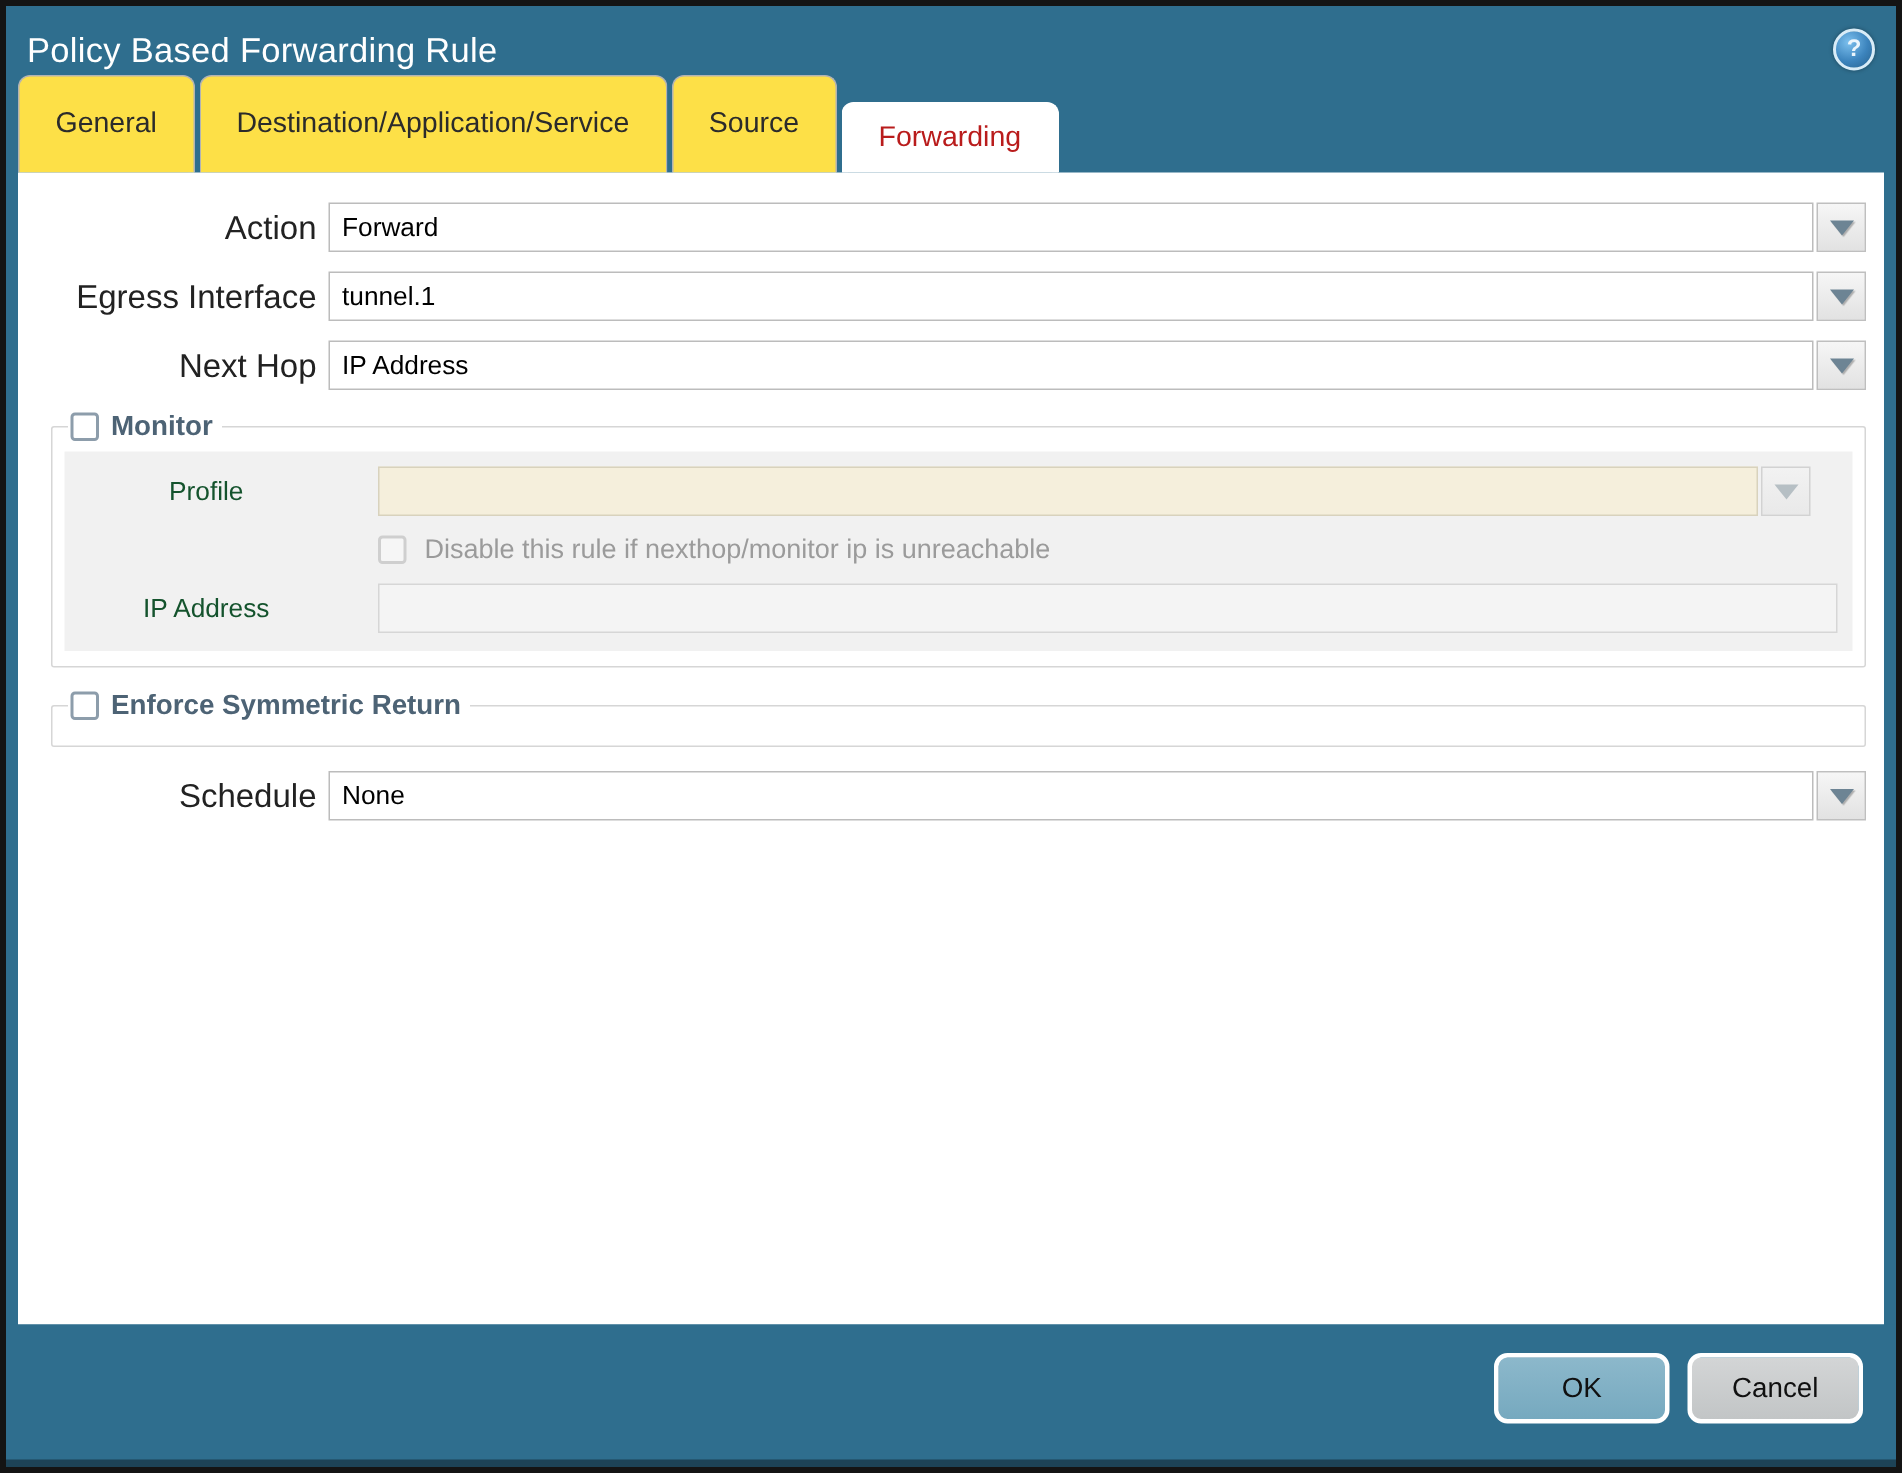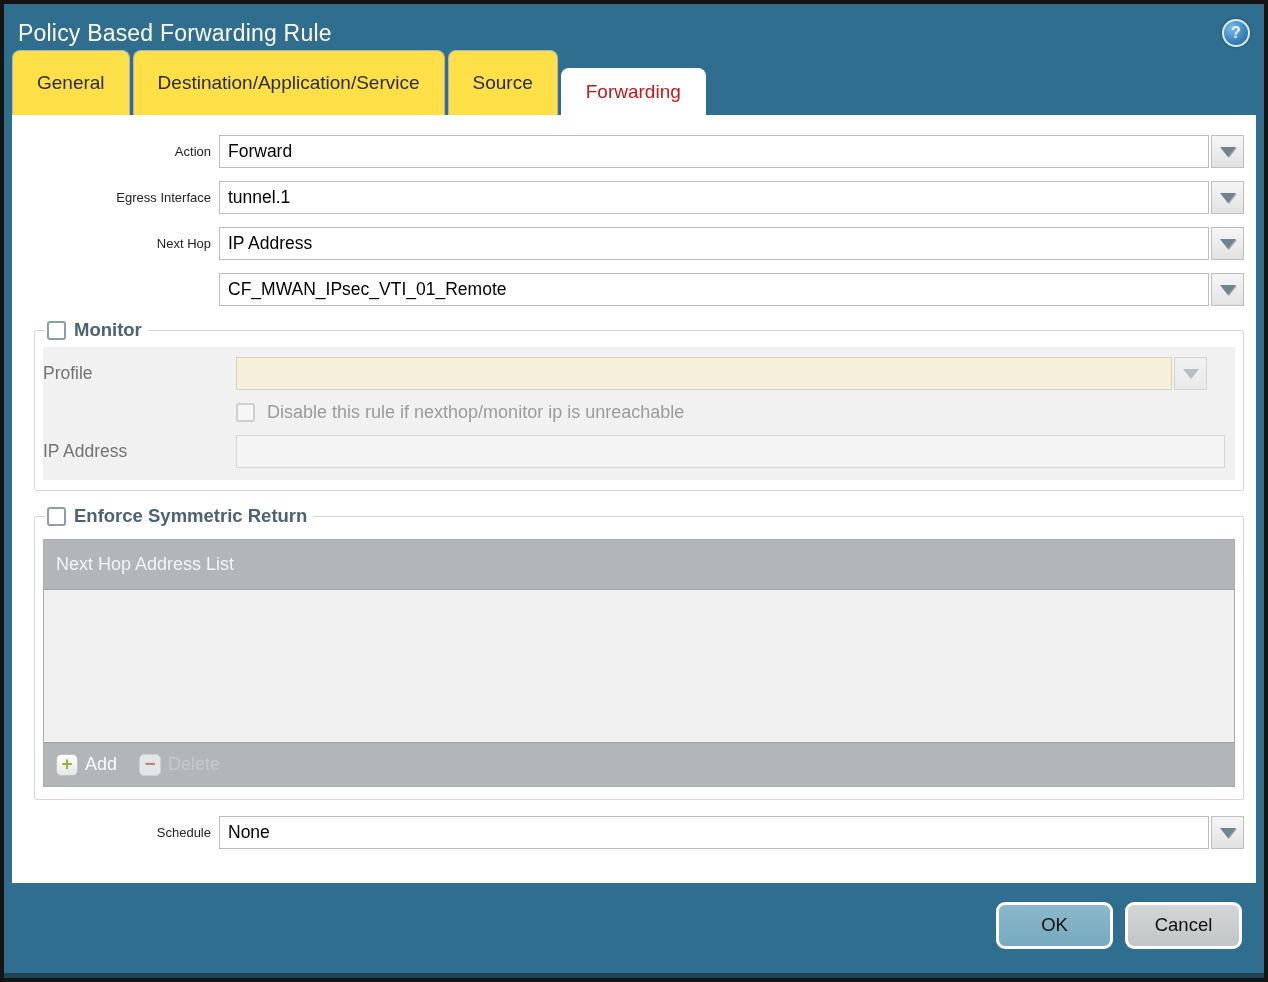--- a/index.html
+++ b/index.html
@@ -49,21 +49,21 @@
 
   
   .content {
     background:#ffffff; margin:0 8px; flex:0 0 768px;
     padding:20px 12px 0 12px; overflow:hidden;
   }
 
   .form-row { display:flex; align-items:center; margin-bottom:13px; }
   .form-label {
     width:187px; margin-right:8px; text-align:right;
-    font-size:13px; color:#222222; flex:0 0 auto;
+    font-size:22px; color:#222222; flex:0 0 auto;
   }
   .field {
     flex:1 1 auto; height:33px; border:1px solid #bcbcbc; background:#ffffff;
     font-size:17.5px; color:#000000; padding:0 8px;
     display:flex; align-items:center; white-space:nowrap; overflow:hidden;
     font-family:"Liberation Sans", sans-serif;
   }
   .dd-btn {
     flex:0 0 33px; width:33px; height:33px; margin-left:2px;
     background:linear-gradient(#f6f6f6,#e2e2e2);
@@ -92,22 +92,22 @@
   .checkbox {
     width:19px; height:19px; background:#ffffff;
     border:2px solid #8d9dab; border-radius:3px; cursor:pointer; flex:0 0 auto;
   }
   .checkbox.disabled { border-color:#cfcfcf; background:#f6f6f6; cursor:default; }
 
   .disabled-panel { background:#f1f1f1; padding:10px 0 12px 0; }
   .panel-row { display:flex; align-items:center; margin-bottom:12px; }
   .panel-row:last-child { margin-bottom:0; }
   .panel-label {
-    width:189px; margin-right:4px; text-align:left;
-    font-size:17.5px; color:#737373; flex:0 0 auto;
+    width:189px; margin-right:20px; text-align:center;
+    font-size:17.5px; color:#14532d; flex:0 0 auto;
   }
   .field.disabled-cream { background:#f5efdc; border-color:#d8d2bd; }
   .field.disabled-gray { background:#f4f4f4; border-color:#d6d6d6; margin-right:10px; }
   .inline-check { display:flex; align-items:center; gap:12px; }
   .disabled-text { font-size:18px; color:#9b9b9b; }
 
   
   .nh-table { margin:6px 0 2px 0; border:1px solid #a9adb0; }
   .nh-header {
     height:50px; background:#b2b6b9; color:#f2f4f5; font-size:18px;
@@ -185,27 +185,20 @@
   </div>
 
   <div class="form-row">
     <div class="form-label">Next Hop</div>
     <div class="field">IP Address</div>
     <div class="dd-btn">
       <span class="dd-arrow"></span>
     </div>
   </div>
 
-  <div class="form-row">
-    <div class="form-label"></div>
-    <div class="field">CF_MWAN_IPsec_VTI_01_Remote</div>
-    <div class="dd-btn">
-      <span class="dd-arrow"></span>
-    </div>
-  </div>
 
   <fieldset>
     <legend>
       <span class="checkbox"></span>
       <span class="legend-text">Monitor</span>
     </legend>
     <div class="disabled-panel">
       <div class="panel-row">
         <div class="panel-label">Profile</div>
         <div class="field disabled-cream"></div>
@@ -226,38 +219,20 @@
         <div class="field disabled-gray"></div>
       </div>
     </div>
   </fieldset>
 
   <fieldset>
     <legend>
       <span class="checkbox"></span>
       <span class="legend-text">Enforce Symmetric Return</span>
     </legend>
-    <div class="nh-table">
-      <div class="nh-header">Next Hop Address List</div>
-      <div class="nh-body"></div>
-      <div class="nh-footer">
-        <div class="tbl-btn">
-          <span class="icon-sq">
-              <span class="plus-glyph">+</span>
-            </span>
-          <span class="lbl">Add</span>
-        </div>
-        <div class="tbl-btn disabled">
-          <span class="icon-sq">
-              <span class="minus-glyph">−</span>
-            </span>
-          <span class="lbl">Delete</span>
-        </div>
-      </div>
-    </div>
   </fieldset>
 
   <div class="form-row" style="margin-top:16px;">
     <div class="form-label">Schedule</div>
     <div class="field">None</div>
     <div class="dd-btn">
       <span class="dd-arrow"></span>
     </div>
   </div>
 

